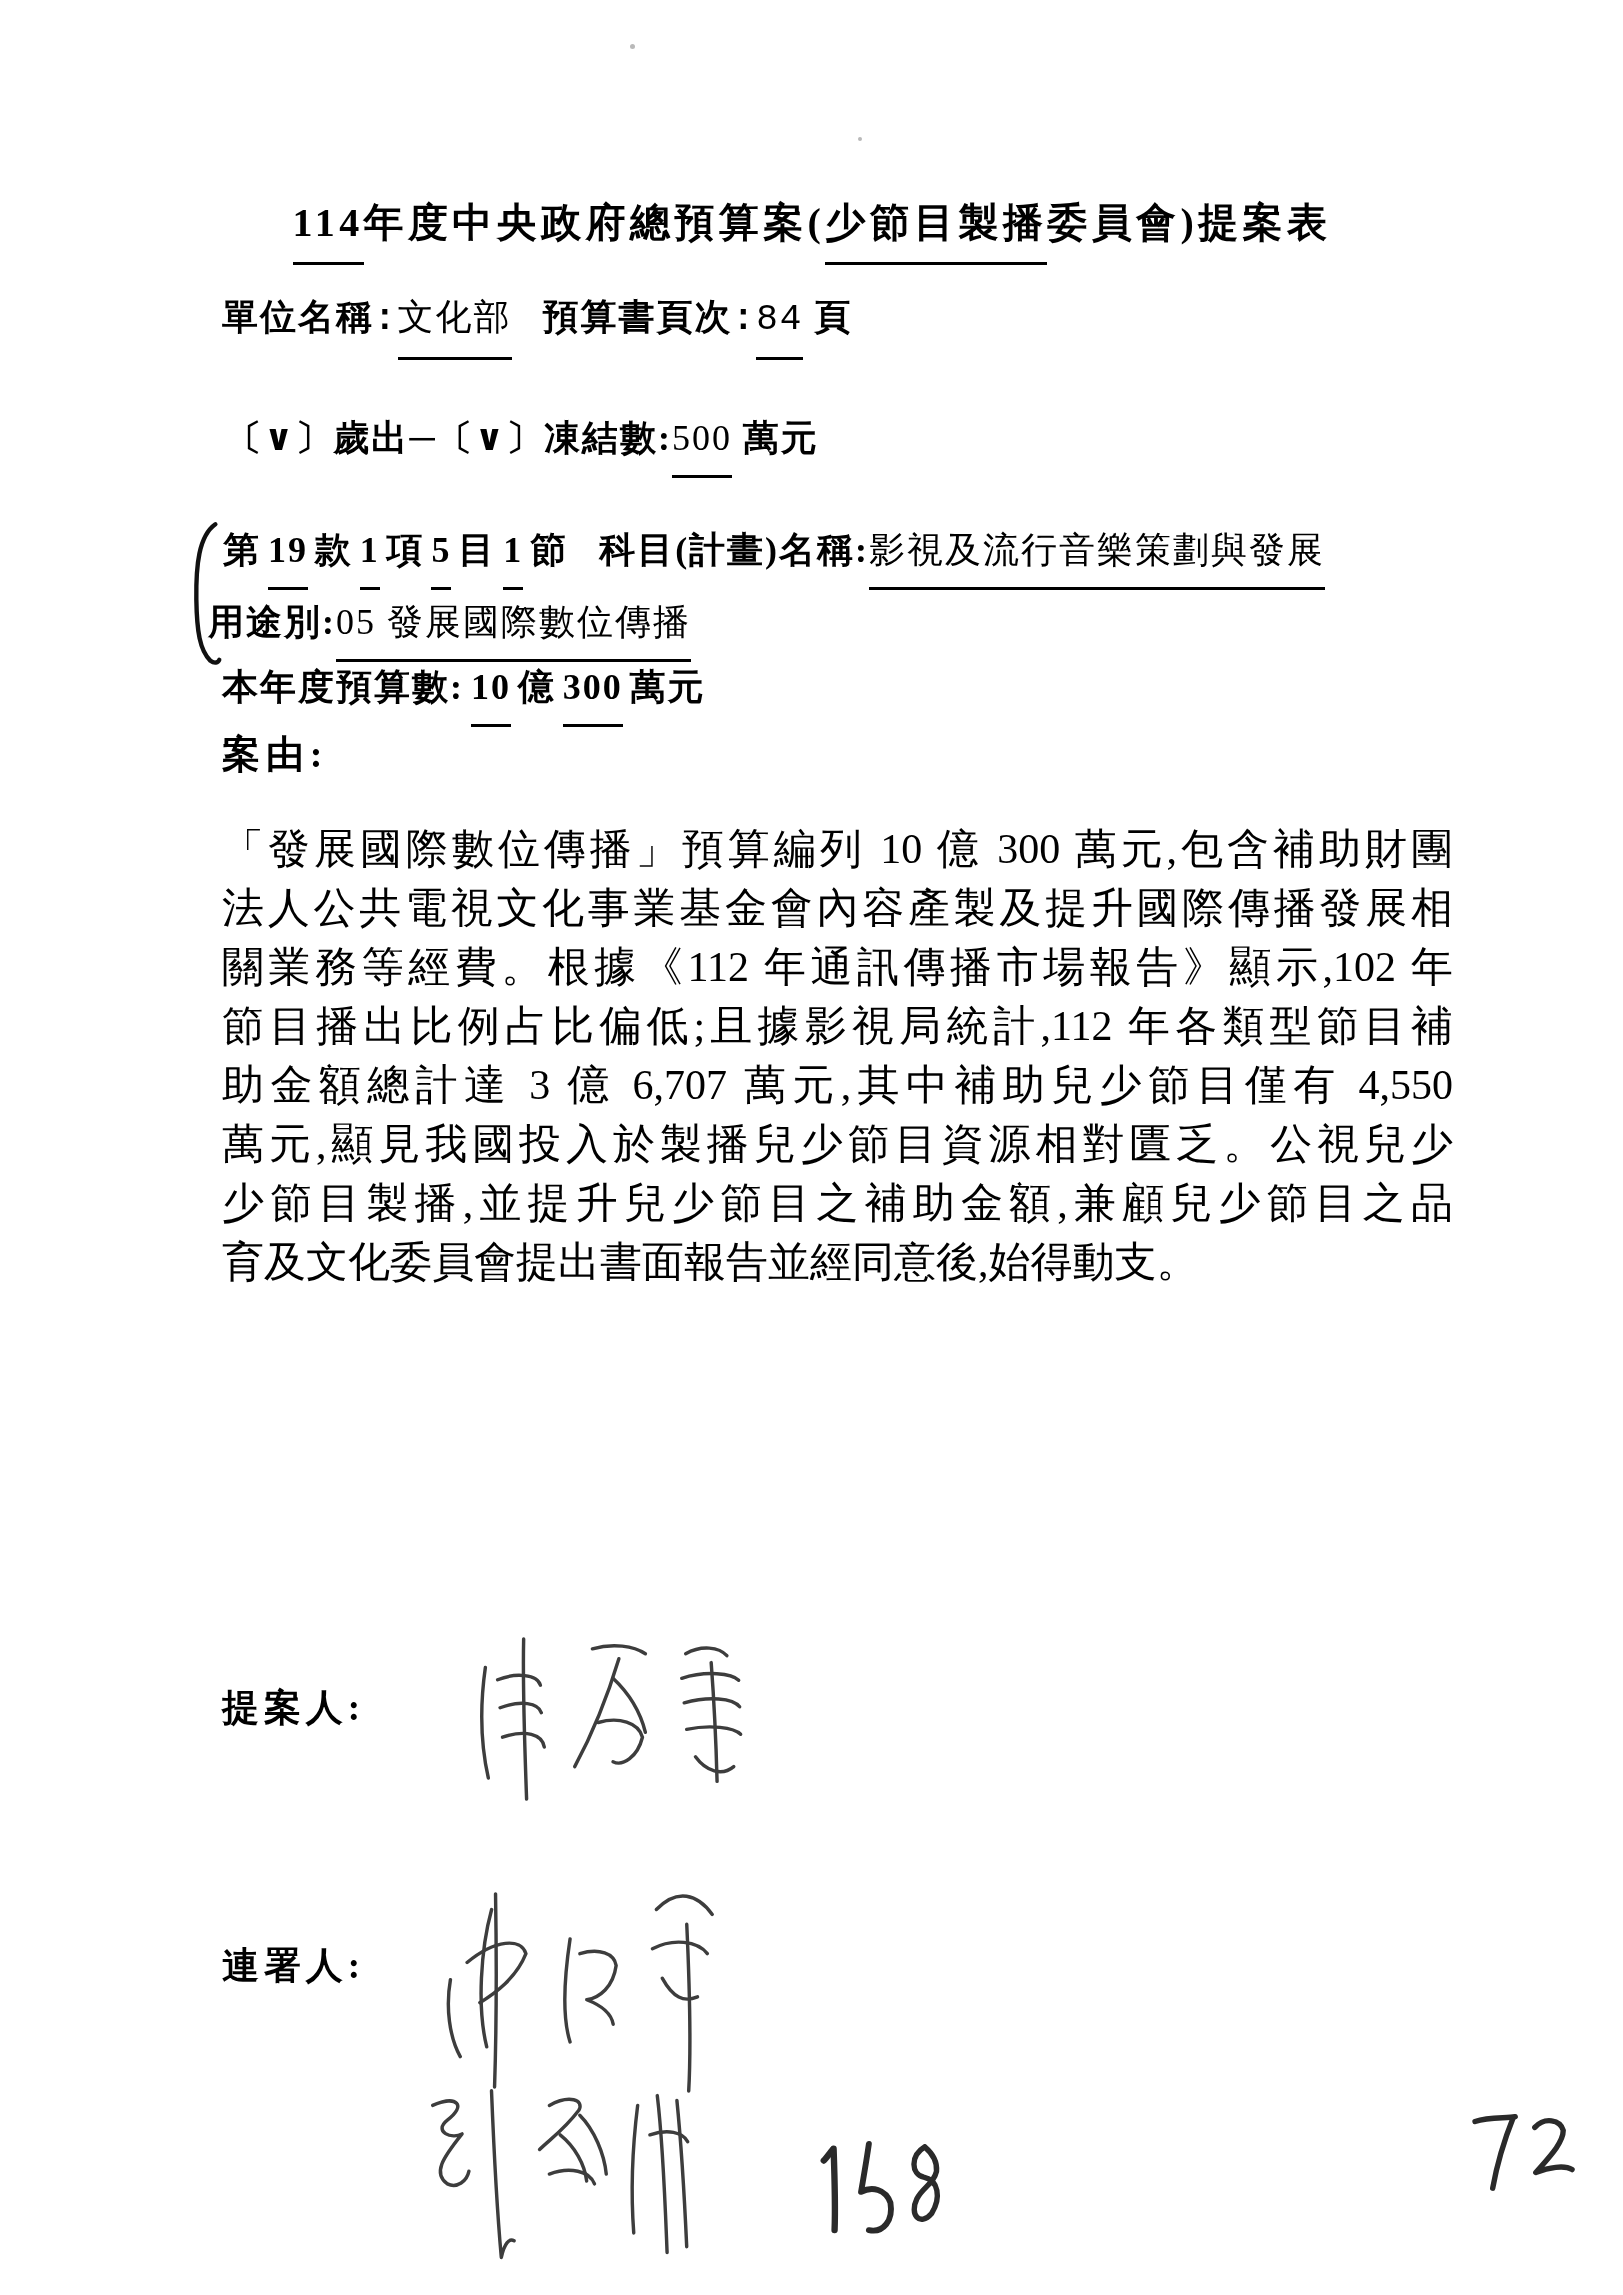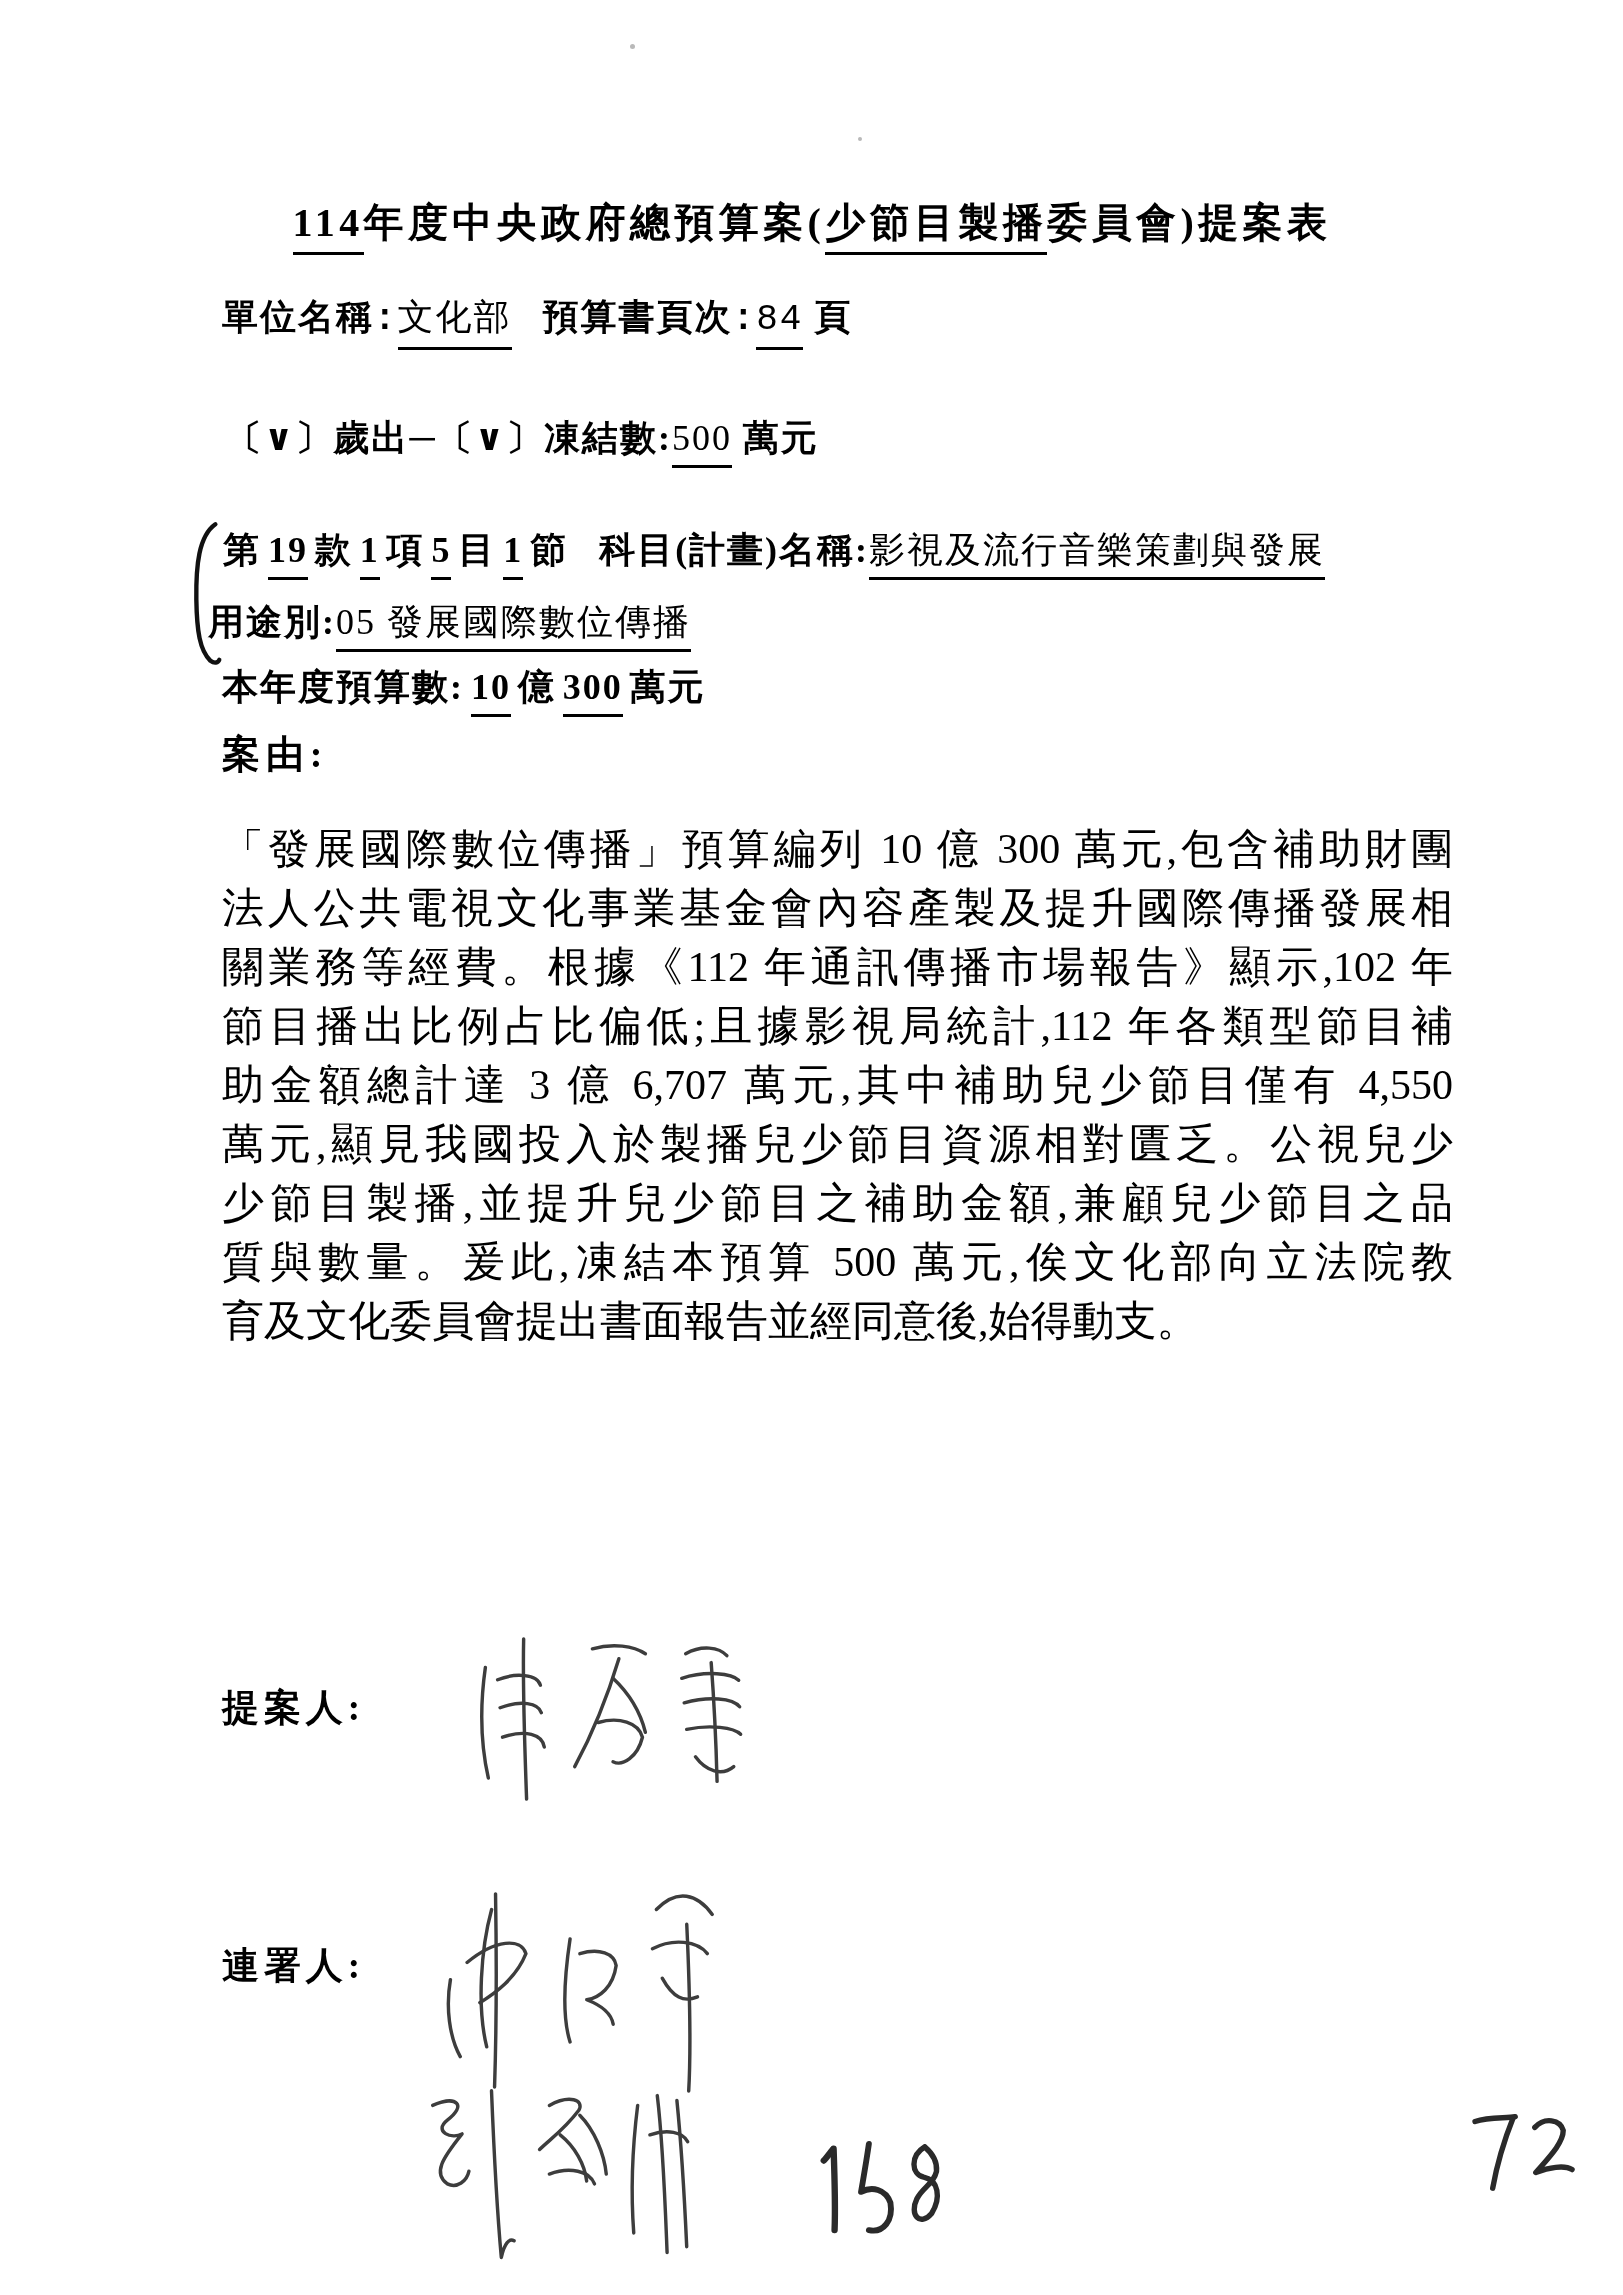--- a/index.html
+++ b/index.html
@@ -5,21 +5,21 @@
   html,body{margin:0;padding:0;background:#e8e8e8;}
   #page{
     position:relative;
     width:1624px;height:2295px;
     background:#ffffff;
     font-family:"Liberation Serif","DejaVu Serif",serif;
     color:#000;
     overflow:hidden;
   }
   .abs{position:absolute;}
-  .u{border-bottom:3.4px solid #000;padding-bottom:7px;}
+  .u{border-bottom:3.4px solid #000;padding-bottom:17px;}
   #title{
     top:195px;left:0;width:1624px;
     text-align:center;
     font-size:40px;font-weight:700;letter-spacing:4.4px;
     white-space:nowrap;
   }
   .fieldline{font-size:36px;font-weight:700;letter-spacing:2px;white-space:nowrap;}
   .val{font-weight:400;}
   .numgap{margin:0 6.9px;font-weight:700;}
   .gap-l{margin-left:31px;}
@@ -89,21 +89,20 @@
   <div id="case-label" class="abs">案由:</div>
 
   <div id="case-body" class="abs">
     <div class="bodyline">「發展國際數位傳播」預算編列 10 億 300 萬元,包含補助財團</div>
     <div class="bodyline">法人公共電視文化事業基金會內容產製及提升國際傳播發展相</div>
     <div class="bodyline">關業務等經費。根據《112 年通訊傳播市場報告》顯示,102 年</div>
     <div class="bodyline">節目播出比例占比偏低;且據影視局統計,112 年各類型節目補</div>
     <div class="bodyline">助金額總計達 3 億 6,707 萬元,其中補助兒少節目僅有 4,550</div>
     <div class="bodyline">萬元,顯見我國投入於製播兒少節目資源相對匱乏。公視兒少</div>
     <div class="bodyline">少節目製播,並提升兒少節目之補助金額,兼顧兒少節目之品</div>
-    <div class="bodyline">質與數量。爰此,凍結本預算 500 萬元,俟文化部向立法院教</div>
     <div class="bodyline last">育及文化委員會提出書面報告並經同意後,始得動支。</div>
   </div>
 
   <div id="proposer-label" class="abs sig-label">提案人:</div>
   <svg class="abs sig" style="left:451px;top:1633px;" width="324" height="177" viewBox="0 0 660 360">
     <path d="M70,70 C60,140 58,215 76,295"></path>
     <path d="M148,12 C146,100 150,230 154,338"></path>
     <path d="M95,95 C132,80 176,84 182,106"></path>
     <path d="M100,152 C142,136 178,142 184,162"></path>
     <path d="M105,212 C152,196 186,206 190,232"></path>

